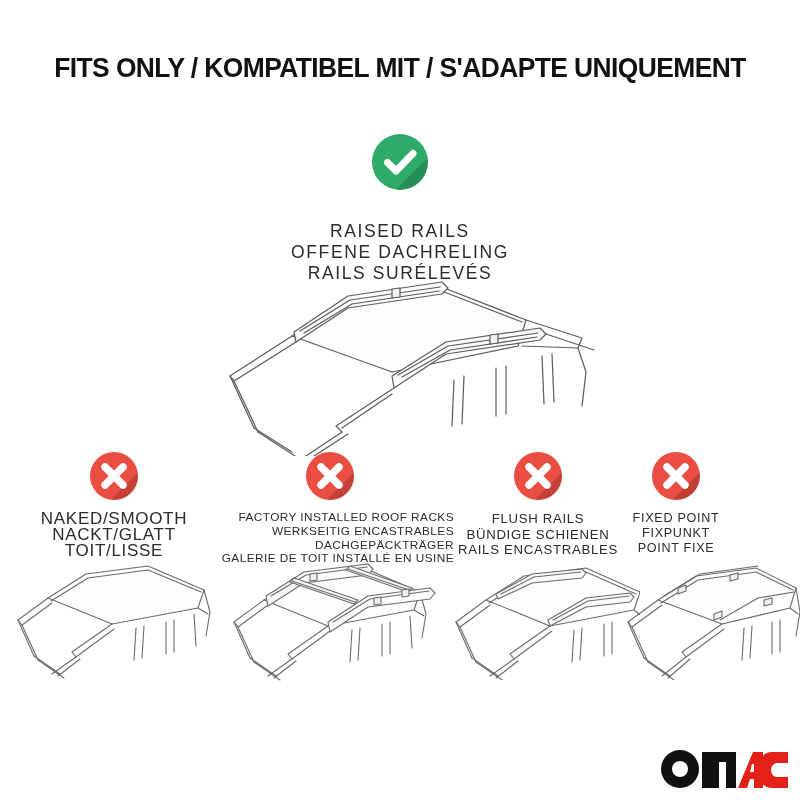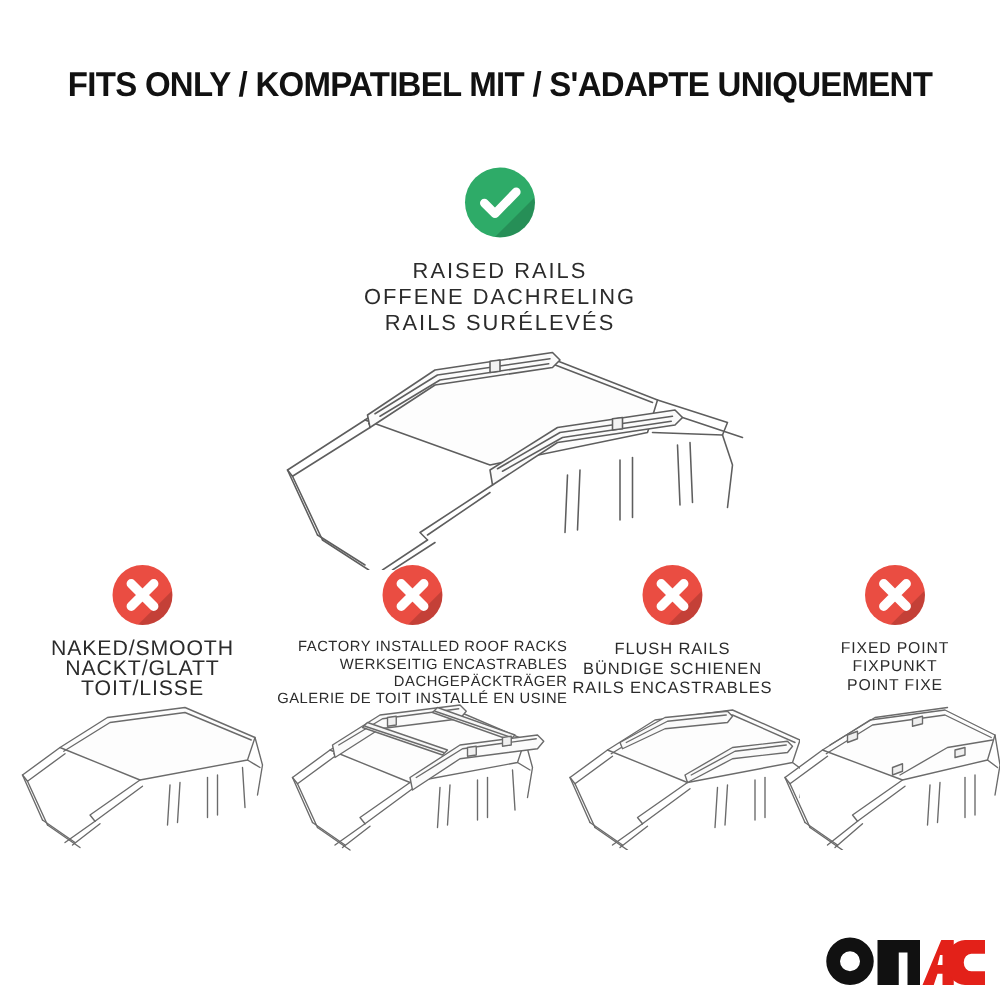--- a/index.html
+++ b/index.html
@@ -65,21 +65,21 @@
     clip-path: polygon(0% 100%, 100% 0%, 100% 100%);
   }
   .icon-circle svg {
     position: absolute;
     left: 0; top: 0;
     width: 100%;
     height: 100%;
   }
 
   .primary-labels {
-    margin-top: 16px;
+    margin-top: 31px;
     color: #2b2b2b;
     font-size: 17.5px;
     line-height: 21px;
     letter-spacing: 1.6px;
     font-weight: normal;
   }
 
   
   .hero-art {
     position: absolute;
@@ -109,21 +109,21 @@
     position: absolute;
     top: 556px;
   }
 
   #col-naked       { left: 14px;  width: 200px; }
   #col-naked .col-labels   { font-size: 17px; line-height: 16px; }
   #col-factory     { left: 206px; width: 248px; text-align: right; }
   #col-factory .col-labels { font-size: 11.8px; line-height: 13.8px; letter-spacing: 0.45px; }
   #col-flush       { left: 440px; width: 196px; }
   #col-flush .col-labels   { font-size: 13.2px; line-height: 15.5px; }
-  #col-fixed       { left: 636px; width: 160px; }
+  #col-fixed       { left: 596px; width: 160px; }
   #col-fixed .col-labels   { font-size: 12.6px; line-height: 15px; }
 
   #art-naked   { left: 8px;   top: 560px; width: 205px; height: 120px; }
   #art-factory { left: 218px; top: 552px; width: 225px; height: 132px; }
   #art-flush   { left: 444px; top: 558px; width: 196px; height: 122px; }
   #art-fixed   { left: 618px; top: 558px; width: 182px; height: 122px; }
 
   
   .logo {
     position: absolute;

